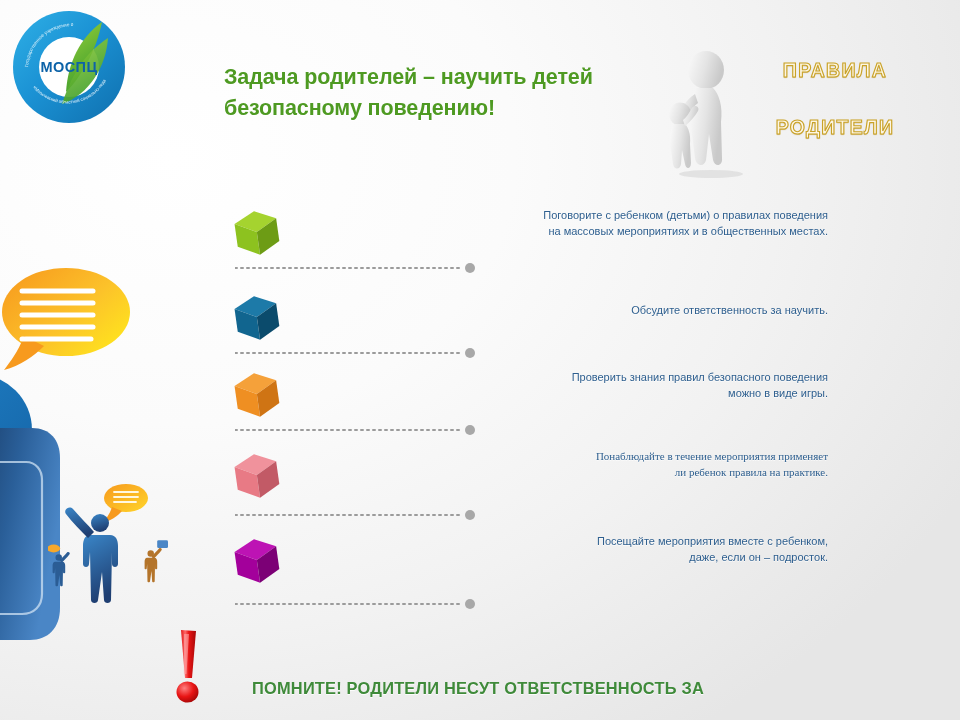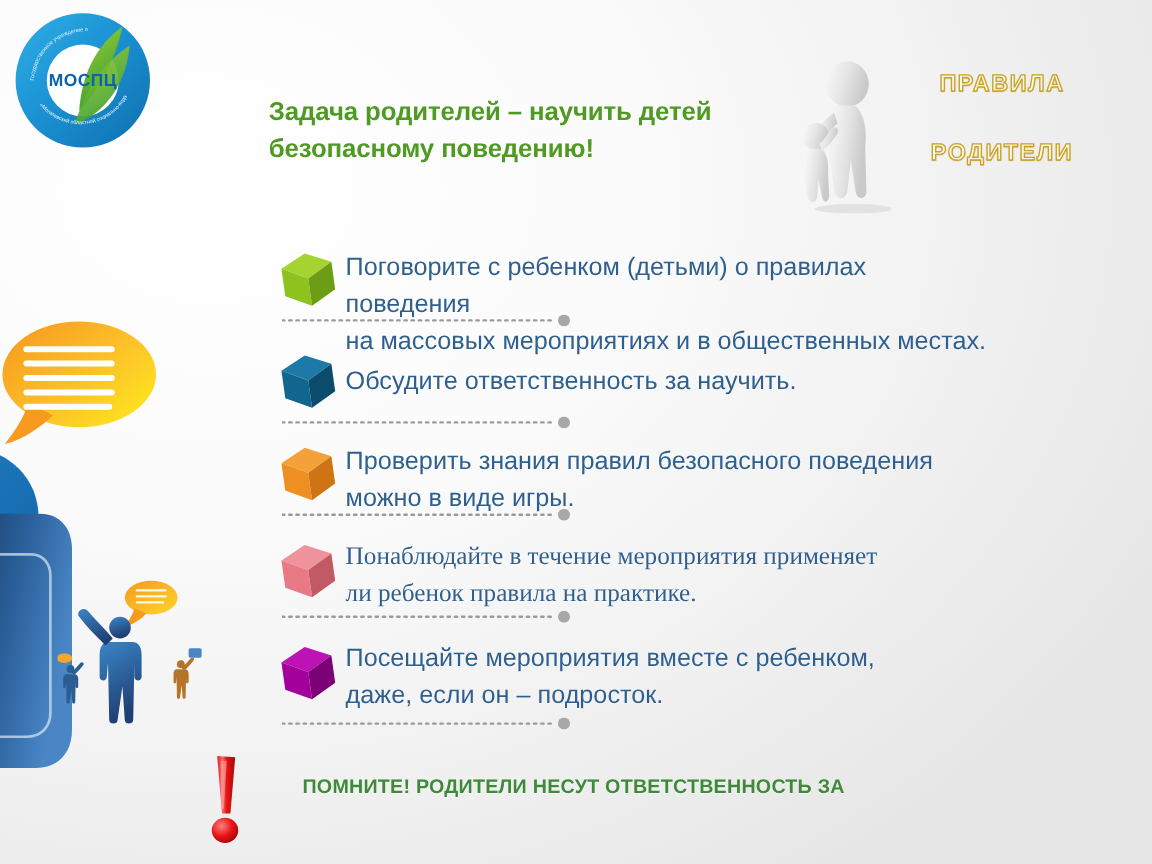--- a/index.html
+++ b/index.html
@@ -20,21 +20,21 @@
   }
   
   #logo {
     position: absolute;
     left: 10px; top: 8px;
     width: 118px; height: 118px;
   }
   
   #main-title {
     position: absolute;
-    left: 224px; top: 78px;
+    left: 224px; top: 62px;
     width: 470px;
     font-size: 21.5px;
     font-weight: bold;
     line-height: 1.42;
     color: #4e9a22;
     text-shadow: 0 1px 0 rgba(255,255,255,.85);
     letter-spacing: -0.1px;
   }
   #rules-title {
     position: absolute;
@@ -63,41 +63,42 @@
   .bullet .cube {
     position: absolute;
     left: 0;
     width: 58px; height: 56px;
   }
   .bullet .btext {
     position: absolute;
     left: 60px;
     top: 0;
     width: 540px;
-    font-size: 21px;
+    font-size: 11px;
     line-height: 1.48;
     color: #2e5f8f;
     white-space: pre-line;
     text-shadow: 0 1px 0 rgba(255,255,255,.7);
+    text-align: right;
   }
   .bullet .dots {
     position: absolute;
     left: 7px;
     height: 10px;
     width: 240px;
   }
   
   #excl {
     position: absolute;
     left: 165px; top: 628px;
     width: 46px; height: 76px;
   }
   #footer-note {
     position: absolute;
-    left: 208px; top: 644px;
+    left: 208px; top: 676px;
     width: 540px;
     text-align: center;
     font-size: 16.4px;
     font-weight: bold;
     line-height: 1.5;
     color: #3f8a3a;
     letter-spacing: .2px;
     text-shadow: 0 1px 0 rgba(255,255,255,.8);
   }
   #footer-note .fn-line { display:block; }

